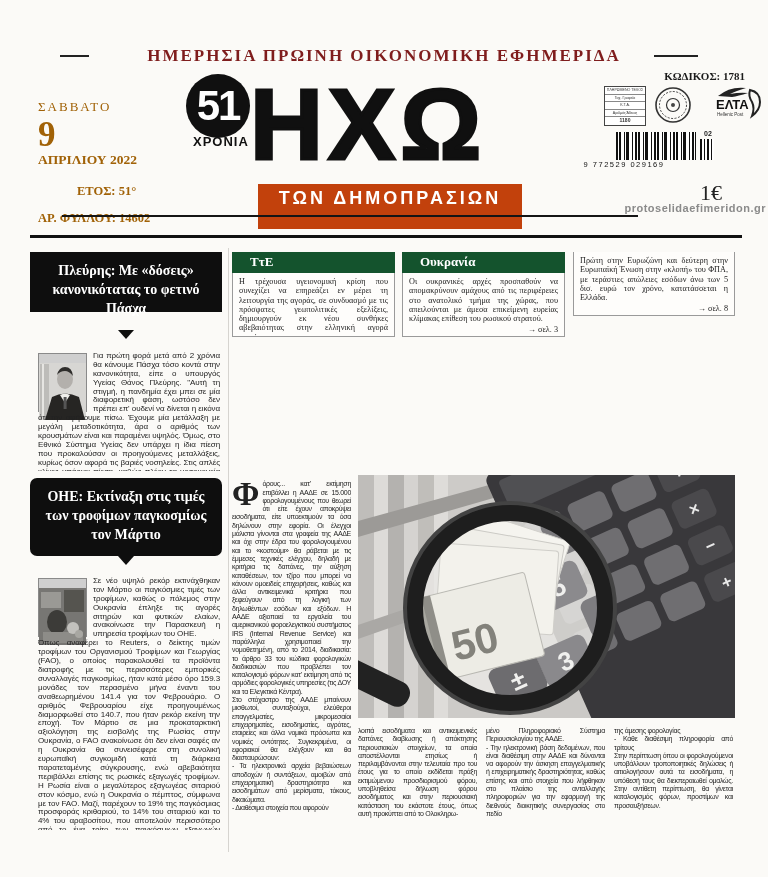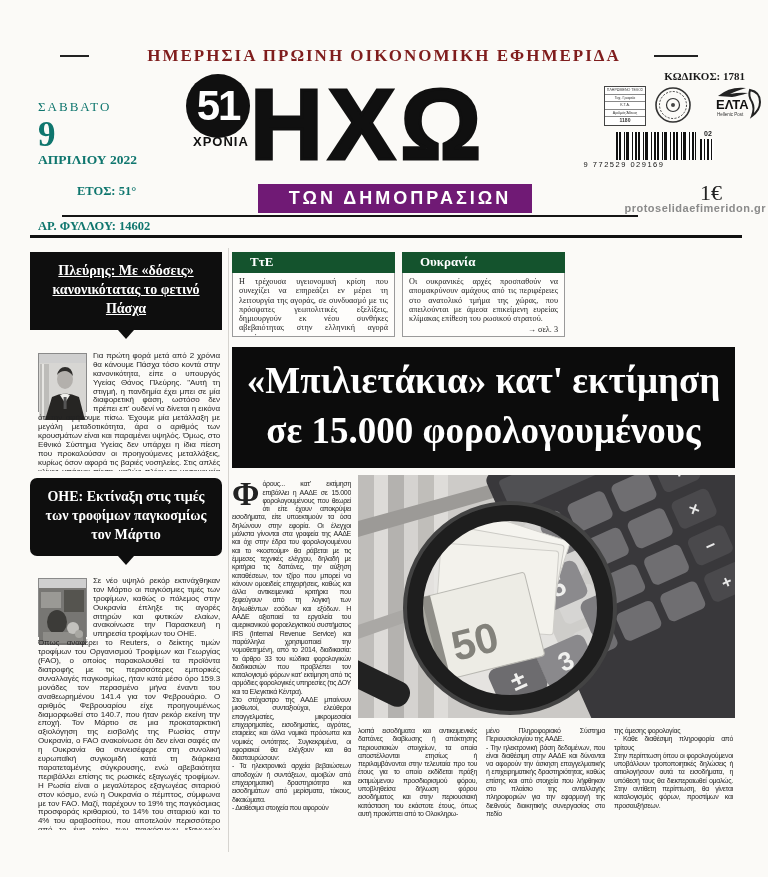--- a/index.html
+++ b/index.html
@@ -6,35 +6,35 @@
   #page{position:relative;width:768px;height:877px;background:#fbfaf7;overflow:hidden;
         font-family:"Liberation Sans",sans-serif;color:#1b1b1b;}
   .abs{position:absolute;}
 
   
   .tagline{left:100px;top:46px;width:568px;text-align:center;font-family:"Liberation Serif",serif;
            font-weight:bold;font-size:17px;letter-spacing:2px;color:#7f1d1d;}
   .tagdash{height:2px;background:#222;top:55px;}
   .dash-l{left:60px;width:29px;} .dash-r{left:654px;width:44px;}
 
-  .date-block{left:38px;top:99px;width:150px;font-family:"Liberation Serif",serif;color:#0f766e;}
+  .date-block{left:38px;top:99px;width:150px;font-family:"Liberation Serif",serif;color:#a16207;}
   .day{font-size:13px;letter-spacing:2px;}
   .daynum{font-size:35px;font-weight:bold;line-height:34px;margin-top:3px;}
   .monthyear{font-size:13.5px;font-weight:bold;}
   .etos{font-size:12.5px;font-weight:bold;margin-top:16px;margin-left:39px;}
-  .fyllo{font-size:12.5px;font-weight:bold;margin-top:20px;}
+  .fyllo{font-size:12.5px;font-weight:bold;margin-top:12px;}
 
   .logo-circle{left:186px;top:74px;width:64px;height:64px;background:#101010;border-radius:50%;
                color:#fff;text-align:center;line-height:64px;font-size:42px;font-weight:bold;
                letter-spacing:-2px;}
   .logo-xronia{left:193px;top:134px;font-size:13px;font-weight:bold;letter-spacing:1px;color:#111;}
   .logo-title{left:250px;top:64px;width:280px;font-size:101px;font-weight:bold;letter-spacing:5px;
               color:#101010;-webkit-text-stroke:3px #101010;line-height:120px;}
-  .logo-bar{left:258px;top:184px;width:264px;height:29px;background:#701a75;color:#fff;
-            text-align:center;font-weight:bold;font-size:18px;letter-spacing:3px;line-height:29px;padding-left:10px;}
+  .logo-bar{left:258px;top:184px;width:264px;height:45px;background:#c2410c;color:#fff;
+            text-align:center;font-weight:bold;font-size:18px;letter-spacing:3px;line-height:29px;}
 
   .kodikos{left:640px;top:70px;width:105px;text-align:right;font-family:"Liberation Serif",serif;
            font-weight:bold;font-size:11px;}
   .stamp-box{left:604px;top:86px;width:40px;height:38px;border:1px solid #444;background:#fff;
              font-size:3.6px;text-align:center;line-height:4.6px;color:#333;overflow:hidden;}
   .stamp-box div{border-bottom:.5px solid #888;padding:1px 0;}
   .stamp-box div:last-child{border-bottom:none;font-size:5px;font-weight:bold;}
   .stamp-circ{left:650px;top:84px;}
   .elta-wrap{left:700px;top:84px;}
 
@@ -52,21 +52,21 @@
 
   .rule-top{left:62px;top:215px;width:576px;height:2px;background:#151515;}
   .contact{left:30px;top:219px;width:710px;text-align:center;font-family:"Liberation Serif",serif;
            font-weight:bold;font-size:12.5px;color:#111;}
   .rule-thick{left:30px;top:235px;width:712px;height:3px;background:#111;}
 
   
   .sb-title{left:30px;width:192px;background:#0e0e0e;color:#fff;text-align:center;
             font-family:"Liberation Serif",serif;font-weight:bold;font-size:14px;
             line-height:19px;padding:9px 8px;box-sizing:border-box;}
-  .sb1-title{top:252px;height:78px;text-decoration:underline;} .sb2-title{top:478px;height:78px;border-radius:7px;}
+  .sb1-title{top:252px;height:60px;} .sb2-title{top:478px;height:78px;border-radius:7px;}
   .sb-tail{width:0;height:0;border-left:8px solid transparent;border-right:8px solid transparent;
            border-top:9px solid #0e0e0e;left:118px;}
   .tail1{top:330px;} .tail2{top:556px;}
   .sb-body{left:38px;width:182px;font-size:8px;line-height:8.9px;text-align:justify;
            white-space:pre-line;color:#222;overflow:hidden;letter-spacing:-.1px;}
   .sb1-body{top:343px;height:128px;} .sb2-body{top:568px;height:262px;}
   .sb-photo{float:left;width:47px;height:57px;margin:1px 6px 2px 0;border:1px solid #8a8a8a;
             background:#cfcfcf;}
   .vdivider{left:228px;top:248px;width:1px;height:604px;background:#d6d4d0;}
 
@@ -200,26 +200,26 @@
     </div>
   </div>
   <div class="abs teaser t2">
     <div class="teaser-tag">Ουκρανία</div>
     <div class="teaser-body">
       <span>Οι ουκρανικές αρχές προσπαθούν να απομακρύνουν αμάχους από τις περιφέρειες στο ανατολικό τμήμα της χώρας, που απειλούνται με άμεσα επικείμενη ευρείας κλίμακας επίθεση του ρωσικού στρατού.</span>
       <div class="teaser-page">→ σελ. 3</div>
     </div>
   </div>
   <div class="abs teaser t3">
-  </div>
-
-  <div class="abs headline-box">
-    <div class="hl1">«Μπιλιετάκια» κατ' εκτίμηση</div>
-    <div>σε 15.000 φορολογουμένους</div>
-  </div>
+    <div class="teaser-body">
+      <span>Πρώτη στην Ευρωζώνη και δεύτερη στην Ευρωπαϊκή Ένωση στην «κλοπή» του ΦΠΑ, με τεράστιες απώλειες εσόδων άνω των 5 δισ. ευρώ τον χρόνο, κατατάσσεται η Ελλάδα.</span>
+      <div class="teaser-page">→ σελ. 8</div>
+    </div>
+  </div>
+
 
   <div class="abs lead-col col1">
     <span class="dropcap">Φ</span><span>όρους... κατ' εκτίμηση επιβάλλει η ΑΑΔΕ σε 15.000 φορολογουμένους που θεωρεί ότι είτε έχουν αποκρύψει εισοδήματα, είτε υποεκτιμούν τα όσα δηλώνουν στην εφορία. Οι έλεγχοι μάλιστα γίνονται στα γραφεία της ΑΑΔΕ και όχι στην έδρα του φορολογουμένου και το «κοστούμι» θα ράβεται με τις έμμεσες τεχνικές ελέγχου, δηλαδή με κριτήρια τις δαπάνες, την αύξηση καταθέσεων, τον τζίρο που μπορεί να κάνουν ομοειδείς επιχειρήσεις, καθώς και άλλα αντικειμενικά κριτήρια που ξεφεύγουν από τη λογική των δηλωθέντων εσόδων και εξόδων. Η ΑΑΔΕ αξιοποιεί τα εργαλεία του αμερικανικού φοροελεγκτικού συστήματος IRS (Internal Revenue Service) και παράλληλα χρησιμοποιεί την νομοθετημένη, από το 2014, διαδικασία: το άρθρο 33 του κώδικα φορολογικών διαδικασιών που προβλέπει τον καταλογισμό φόρων κατ' εκτίμηση από τις αρμόδιες φορολογικές υπηρεσίες (τις ΔΟΥ και τα Ελεγκτικά Κέντρα).
 Στο στόχαστρο της ΑΑΔΕ μπαίνουν μισθωτοί, συνταξιούχοι, ελεύθεροι επαγγελματίες, μικρομεσαίοι επιχειρηματίες, εισοδηματίες, αγρότες, εταιρείες και άλλα νομικά πρόσωπα και νομικές οντότητες. Συγκεκριμένα, οι εφοριακοί θα ελέγξουν και θα διασταυρώσουν:
 - Τα ηλεκτρονικά αρχεία βεβαιώσεων αποδοχών ή συντάξεων, αμοιβών από επιχειρηματική δραστηριότητα και εισοδημάτων από μερίσματα, τόκους, δικαιώματα.
 - Διαθέσιμα στοιχεία που αφορούν</span>
   </div>
 
   <div class="abs lead-photo">
     <svg width="377" height="243" viewBox="0 0 377 243">

